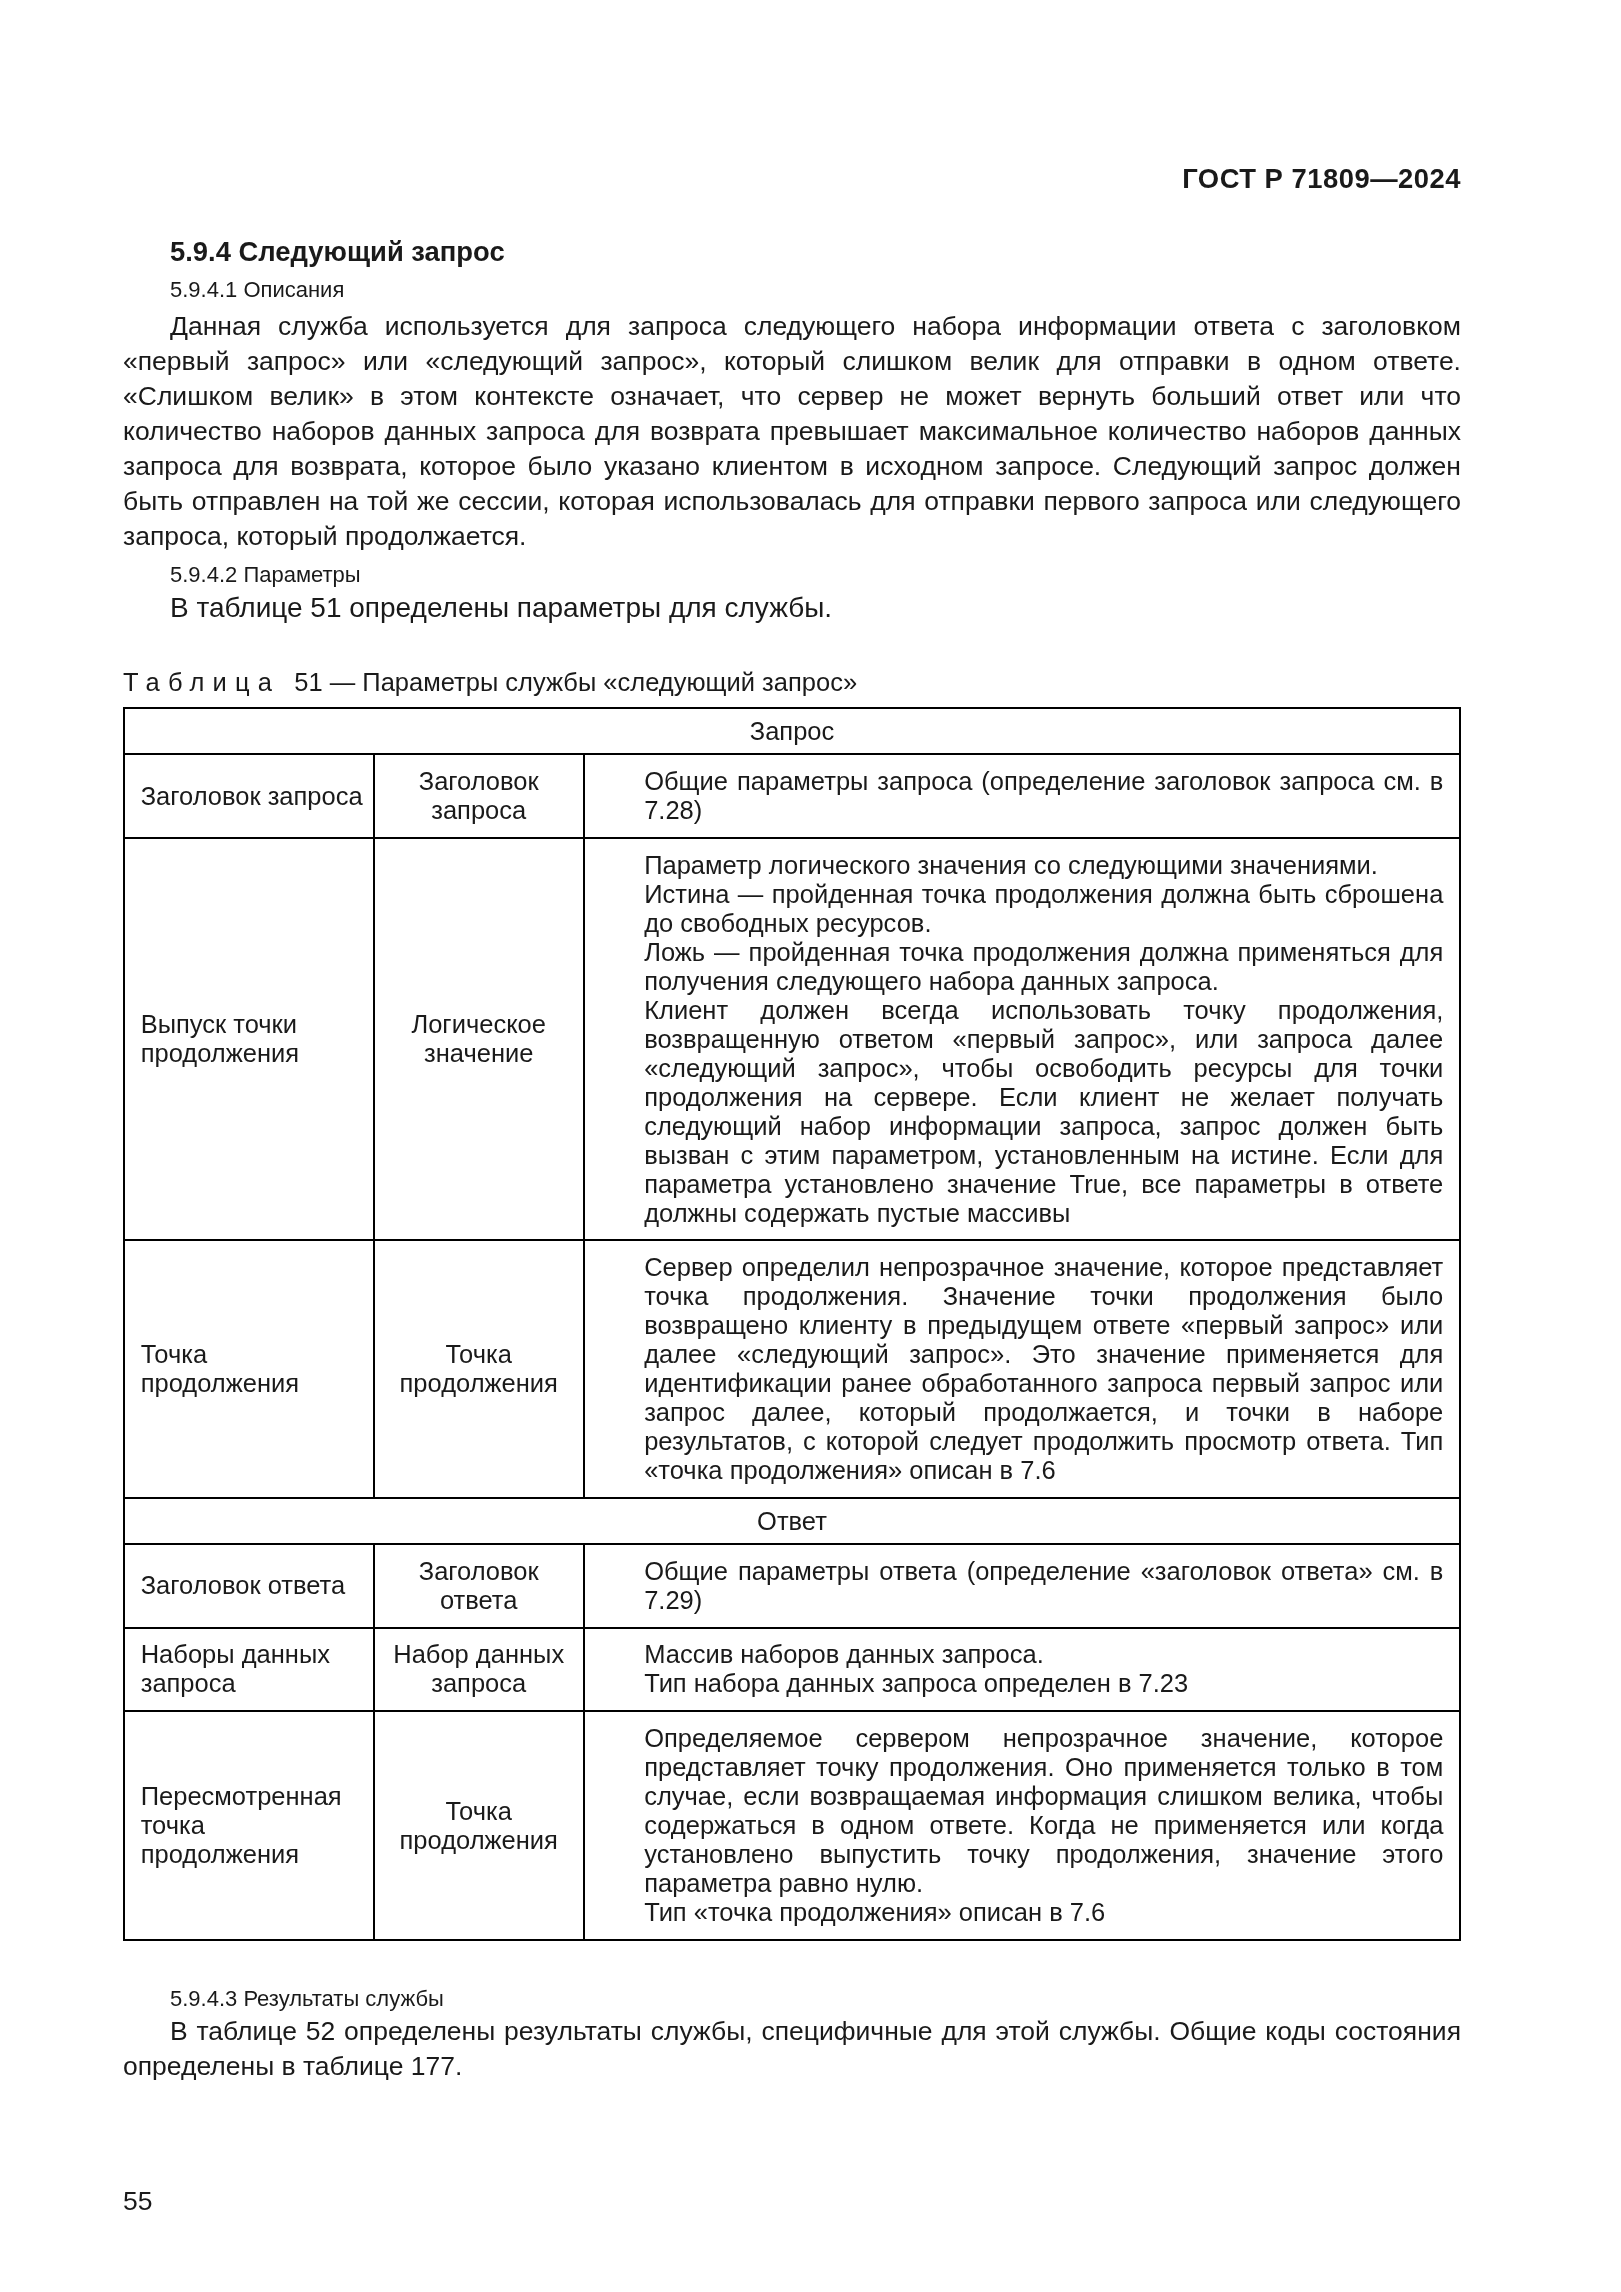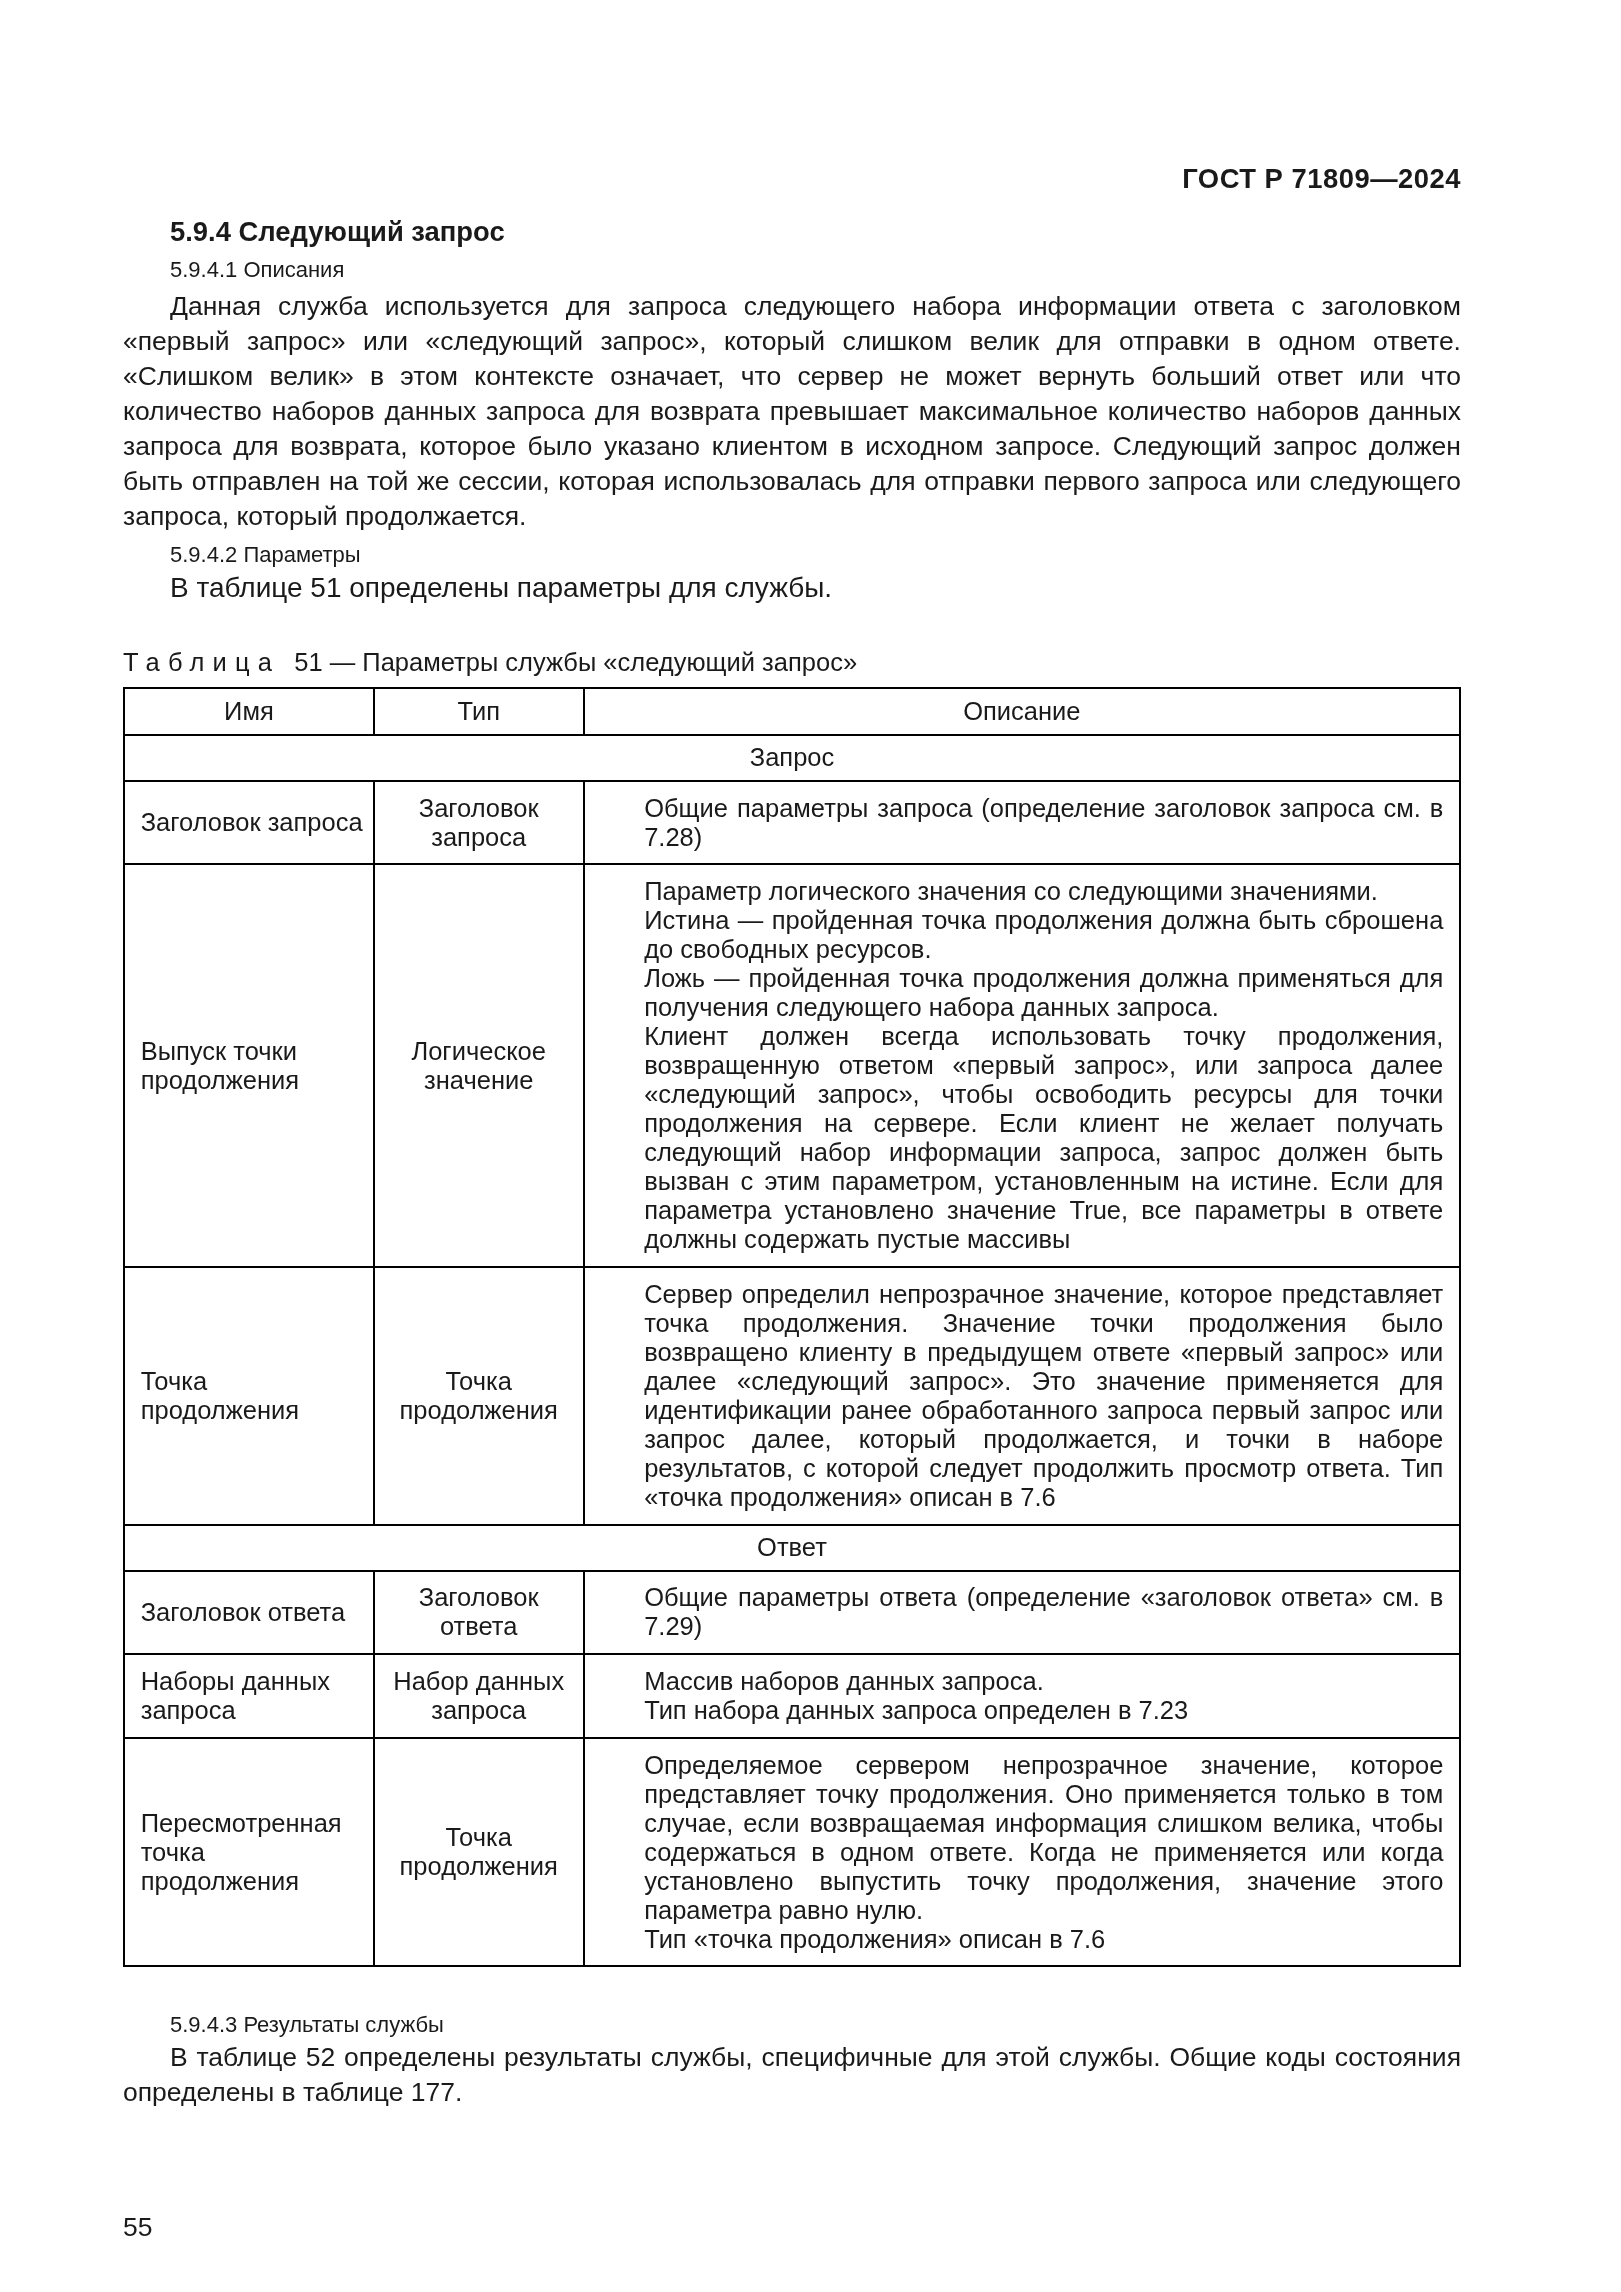--- a/index.html
+++ b/index.html
@@ -18,21 +18,21 @@
     width: 1338px;
   }
   .doc-header {
     margin-top: 147px;
     text-align: right;
     font-weight: bold;
     font-size: 27.4px;
     letter-spacing: 0.5px;
   }
   .h-bold {
-    margin-top: 21px;
+    margin-top: 41px;
     padding-left: 47px;
     font-weight: bold;
     font-size: 27.4px;
   }
   .h-plain {
     margin-top: 8.8px;
     padding-left: 47px;
     font-size: 22px;
   }
   .para {
@@ -121,25 +121,20 @@
 
   <div class="h-plain">5.9.4.2 Параметры</div>
   <div class="single-line">В таблице 51 определены параметры для службы.</div>
 
   <div class="tbl-caption">
     <span class="spaced">Таблица</span>&nbsp;&nbsp;<span>51 — Параметры службы «следующий запрос»</span>
   </div>
 
   <table class="gost">
     <tbody>
-        <tr>
-      <th class="col-head" style="width:18.7%">Имя</th>
-      <th class="col-head" style="width:15.7%">Тип</th>
-      <th class="col-head" style="width:65.6%">Описание</th>
-    </tr>
 
     <tr>
       <td class="section-cell" colspan="3">Запрос</td>
     </tr>
 
     <tr class="r-83">
       <td class="name-cell">Заголовок запроса</td>
       <td class="type-cell">Заголовок запроса</td>
       <td class="desc-cell">
         <div class="dp">Общие параметры запроса (определение заголовок запроса см. в 7.28)</div>

